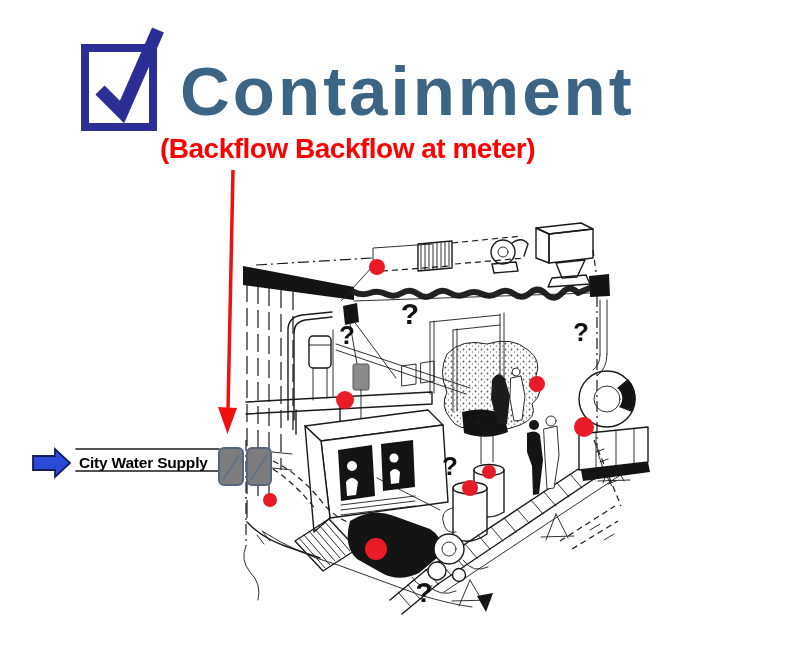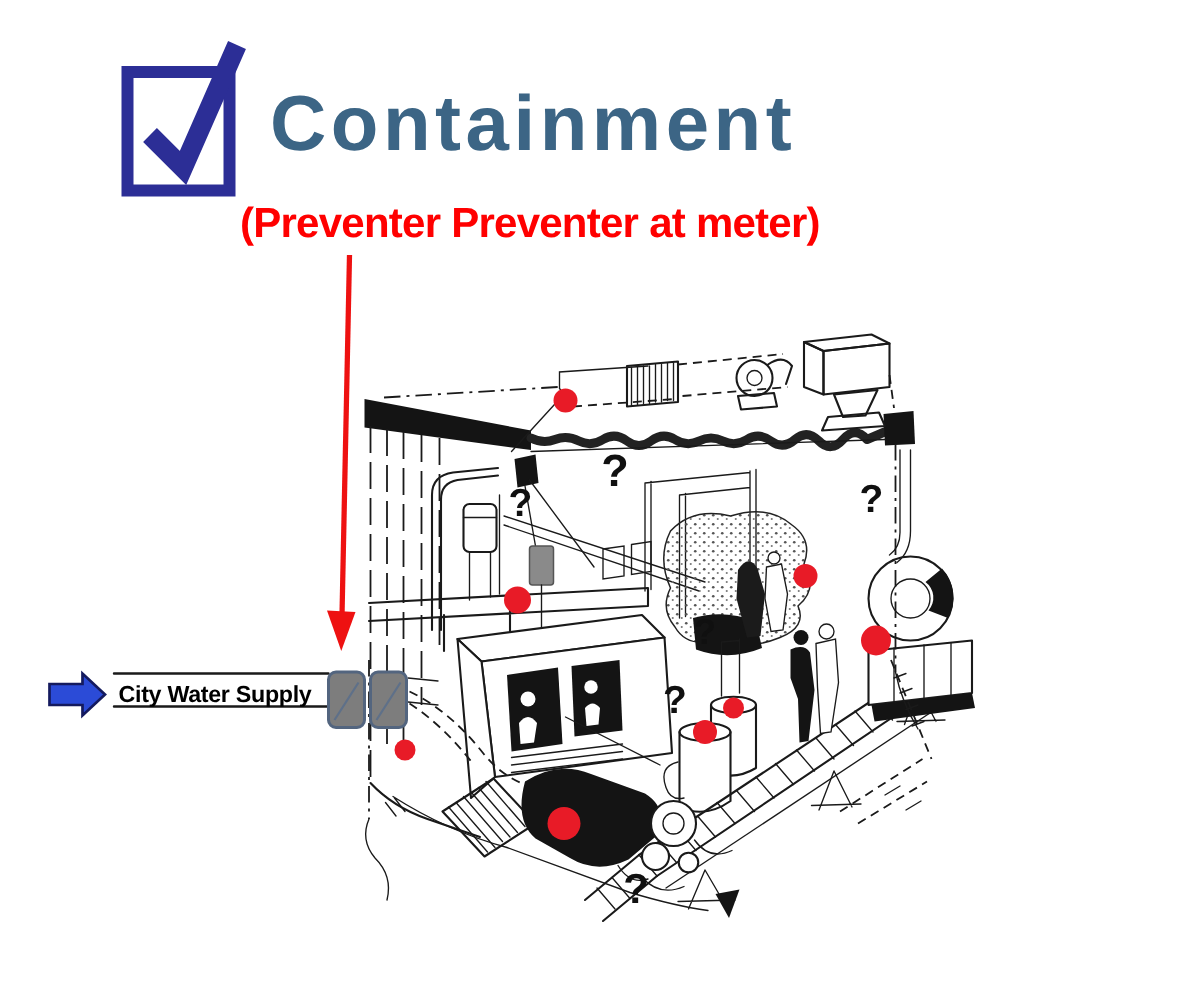--- a/index.html
+++ b/index.html
@@ -1,19 +1,19 @@
 <!DOCTYPE html>
 <html style="--title-color: #3c6585; --subtitle-color: #ff0000; --checkbox-navy: #2c2e96; --annotation-red: #ee1111; --marker-red: #e81b27; --flow-arrow-blue: #2b4bd7; --flow-arrow-border: #141a5e; --valve-gray: #7d7d7d; --valve-border: #53657f; --ink: #1a1a1a;"><head>
 <meta charset="utf-8">
 <style>
   html,body{margin:0;padding:0;background:#fff;}
   #slide{position:relative;width:792px;height:661px;background:#fff;overflow:hidden;
          font-family:"Liberation Sans",sans-serif;}
   #sketch{position:absolute;left:0;top:0;width:792px;height:661px;}
-  .title{position:absolute;left:180px;top:57px;margin:0;font-size:52px;font-weight:700;
+  .title{position:absolute;left:180px;top:57px;margin:0;font-size:69px;font-weight:700;
          letter-spacing:3px;line-height:1;color:var(--title-color,#3c6585);white-space:nowrap;}
   .subtitle{position:absolute;left:160px;top:133px;margin:0;font-size:28px;font-weight:700;
          letter-spacing:-0.5px;color:var(--subtitle-color,#f00);white-space:nowrap;}
   #checkbox{position:absolute;left:70px;top:20px;width:110px;height:112px;}
   
   .ink{stroke:var(--ink,#1a1a1a);fill:none;stroke-width:1.4;stroke-linecap:round;stroke-linejoin:round;}
   .thin{stroke:var(--ink,#1a1a1a);fill:none;stroke-width:0.9;stroke-linecap:round;}
   .dash{stroke:var(--ink,#1a1a1a);fill:none;stroke-width:1.2;stroke-dasharray:6 4;}
   .dashdot{stroke:var(--ink,#1a1a1a);fill:none;stroke-width:1.2;stroke-dasharray:11 4 2 4;}
   .dashv{stroke:var(--ink,#1a1a1a);fill:none;stroke-width:1.2;stroke-dasharray:18 6;}
@@ -207,15 +207,15 @@
         <circle cx="270" cy="500" r="7" class="marker"></circle>
         <circle cx="376" cy="549" r="11" class="marker"></circle>
       </g>
   </svg>
 
   <svg id="checkbox" viewBox="0 0 110 112">
     <rect x="15" y="28" width="68" height="79" fill="#fff" stroke="var(--checkbox-navy,#2c2e96)" stroke-width="8"></rect>
     <path d="M30,70 L52,92 L88,10" fill="none" stroke="var(--checkbox-navy,#2c2e96)" stroke-width="13"></path>
   </svg>
   <h1 class="title">Containment</h1>
-  <div class="subtitle">(Preventer Preventer at meter)</div>
+  <div class="subtitle">(Backflow Backflow at meter)</div>
 
 </div>
 
 </body></html>

